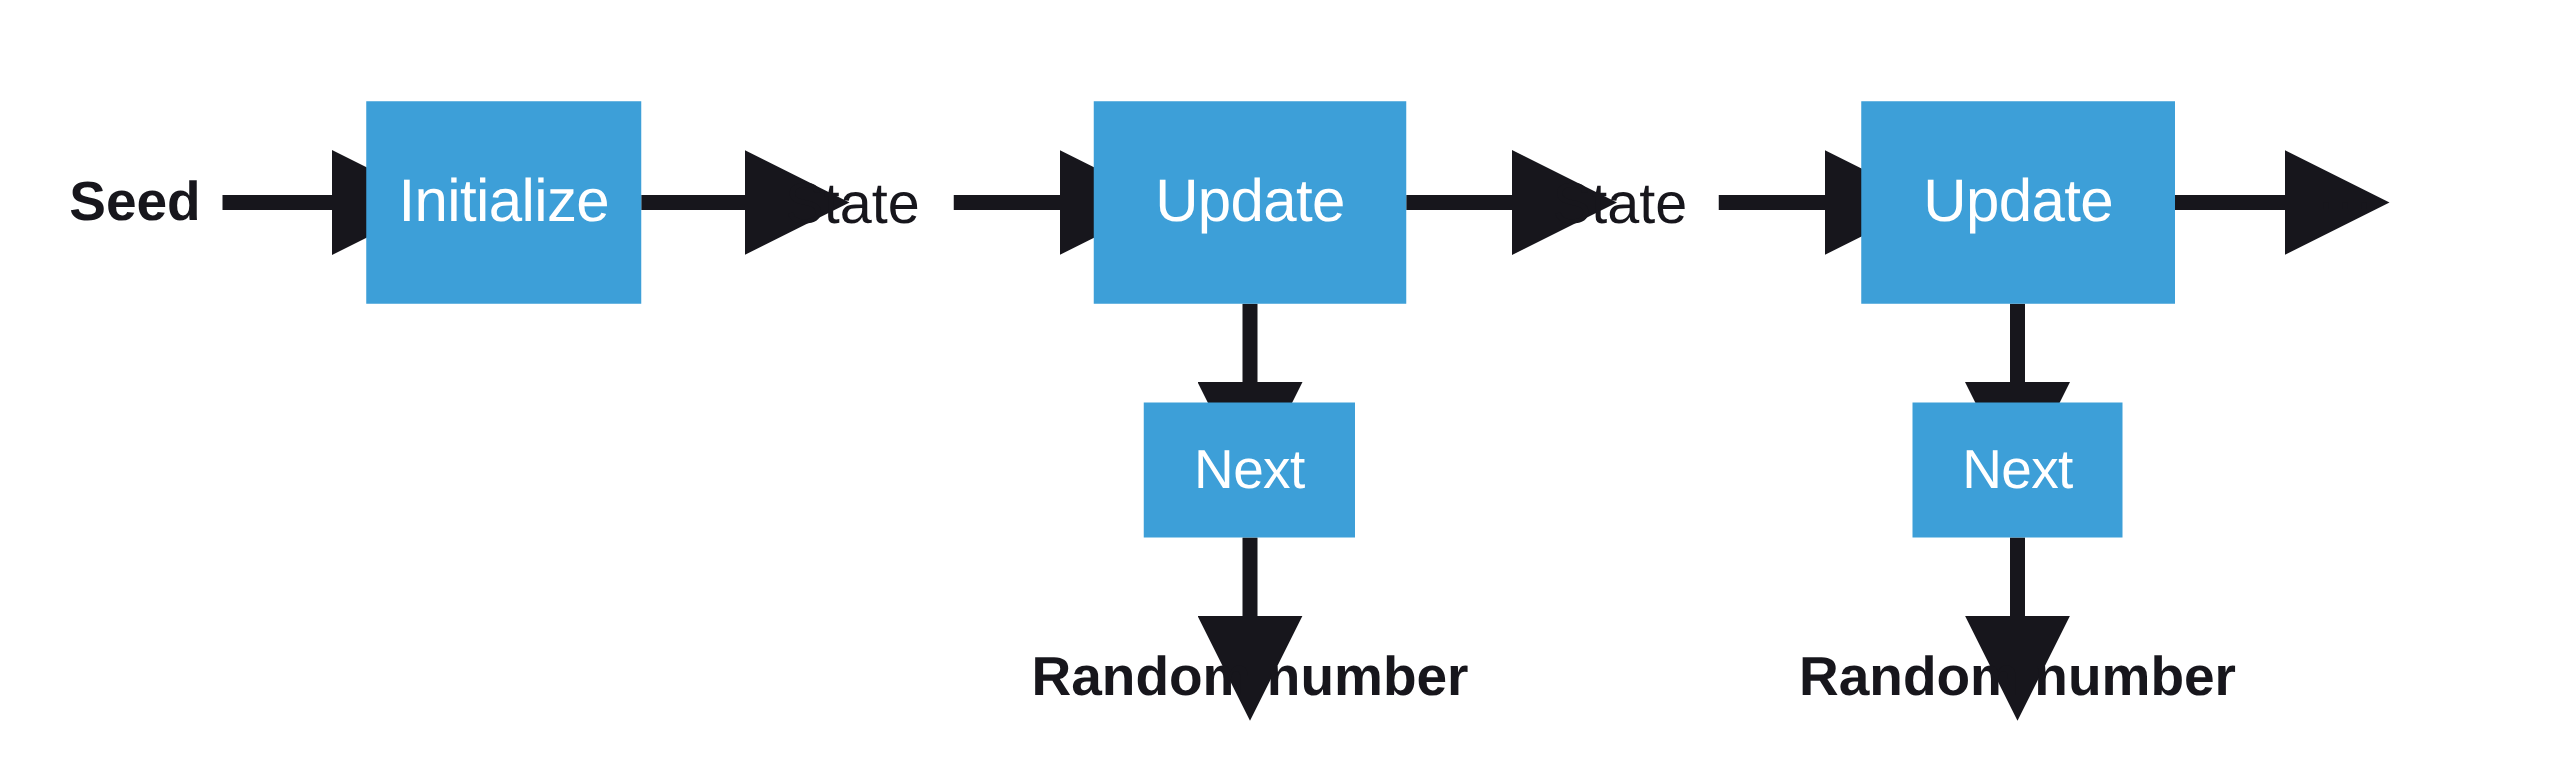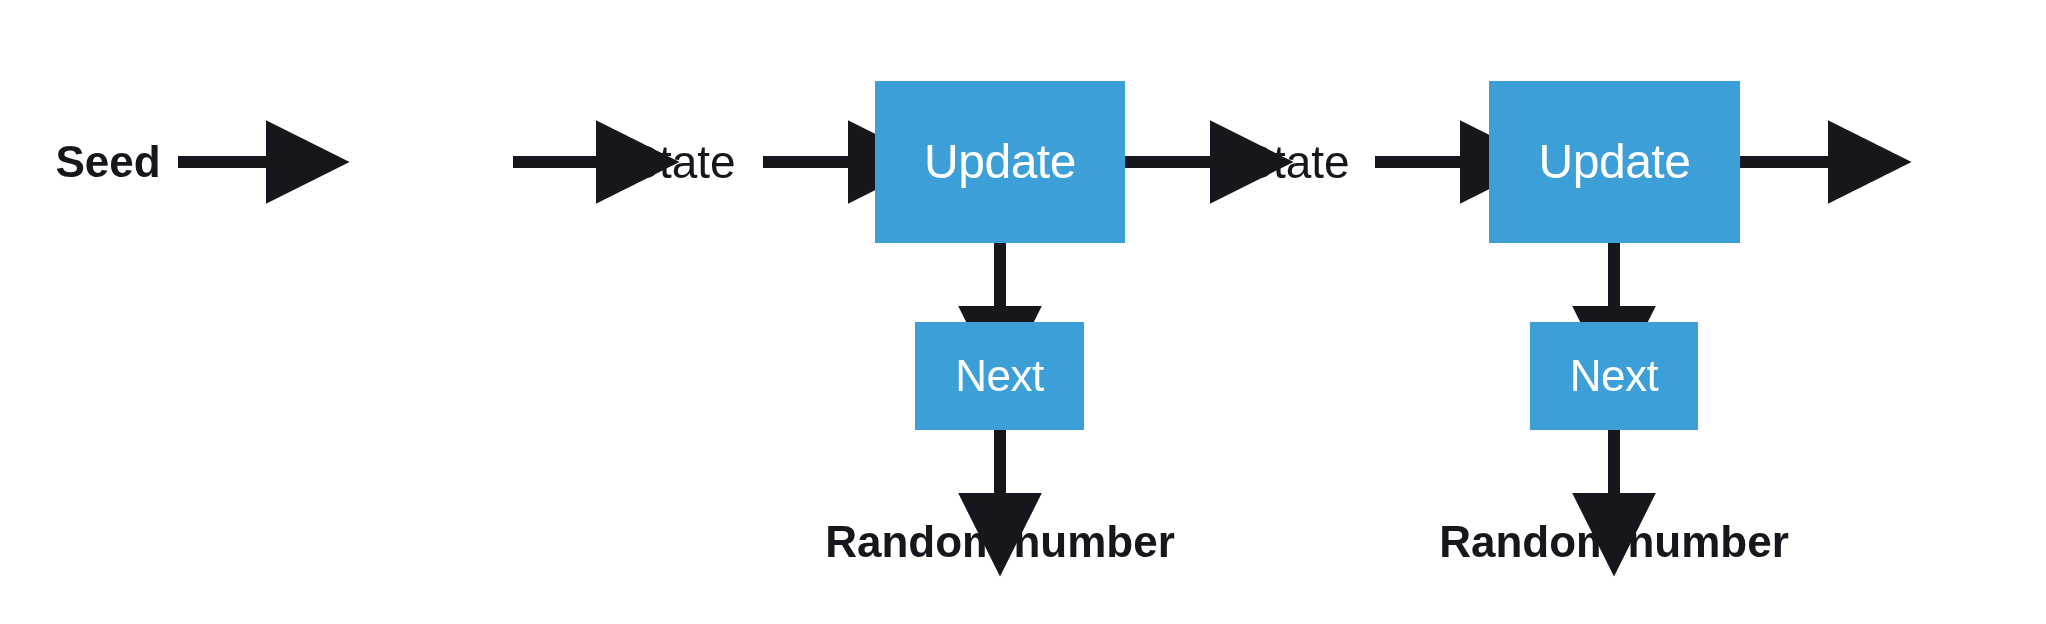--- a/index.html
+++ b/index.html
@@ -95,20 +95,21 @@
 
     <line x1="1000" y1="430" x2="1000" y2="495" stroke="#17161c" stroke-width="12" marker-end="url(#arrowhead-down)"></line>
 
     <line x1="1614" y1="243" x2="1614" y2="308" stroke="#17161c" stroke-width="12" marker-end="url(#arrowhead-down)"></line>
 
     <line x1="1614" y1="430" x2="1614" y2="495" stroke="#17161c" stroke-width="12" marker-end="url(#arrowhead-down)"></line>
   </svg>
 
   <div class="label-text label-bold" style="left:40px; top:138px; width:136px; height:48px; font-size:44px;">Seed</div>
 
+  <div class="node-box" style="left:293px; top:81px; width:220px; height:162px; background:#3d9fd8; font-size:48px;">Initialize</div>
 
   <div class="label-text label-regular" style="left:618px; top:138px; width:128px; height:48px; font-size:46px;">State</div>
 
   <div class="node-box" style="left:875px; top:81px; width:250px; height:162px; background:#3d9fd8; font-size:48px;">Update</div>
 
   <div class="label-text label-regular" style="left:1232px; top:138px; width:128px; height:48px; font-size:46px;">State</div>
 
   <div class="node-box" style="left:1489px; top:81px; width:251px; height:162px; background:#3d9fd8; font-size:48px;">Update</div>
 
   <div class="ellipsis-text" style="left:1852px; top:128px; font-size:48px;">…</div>

